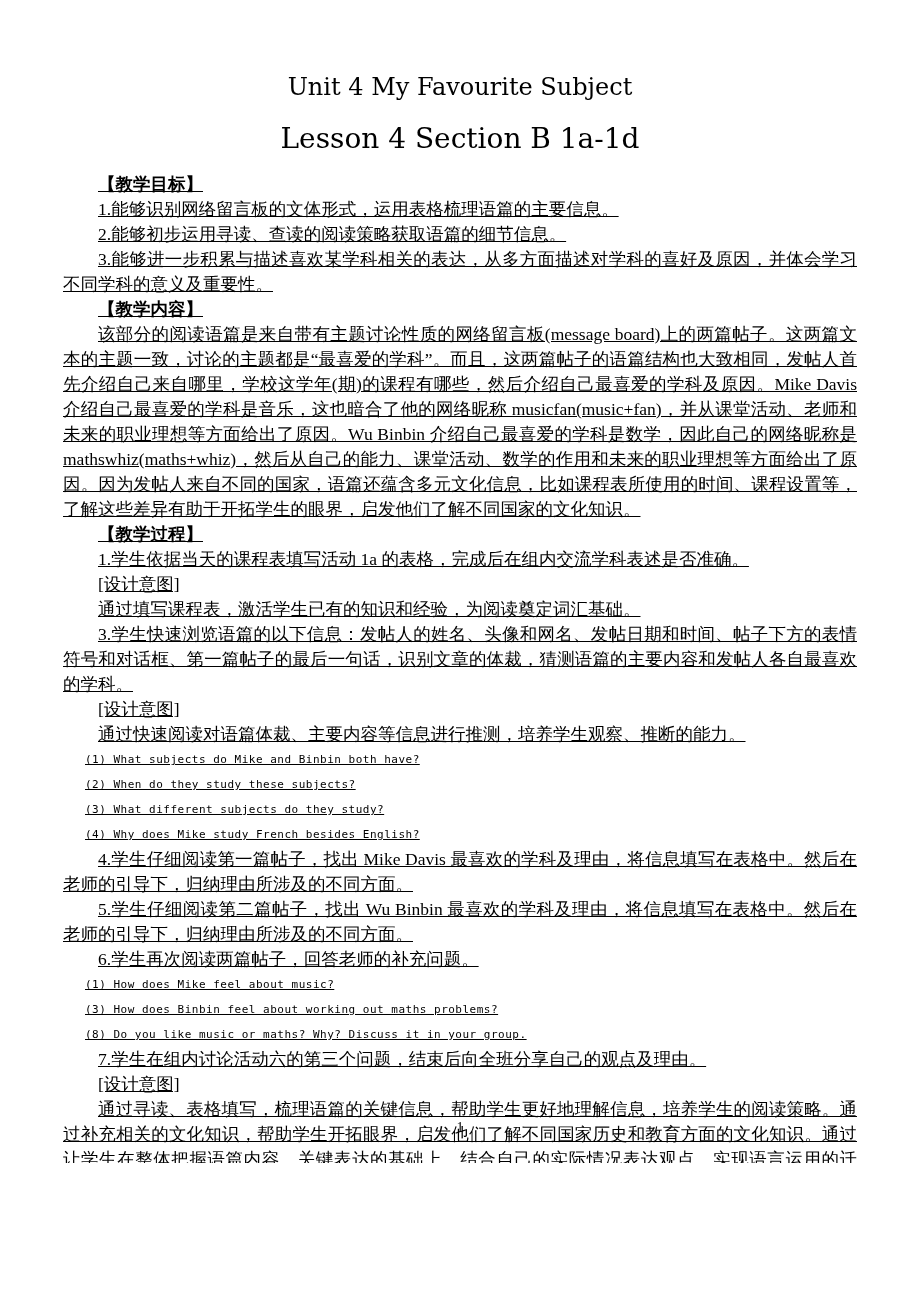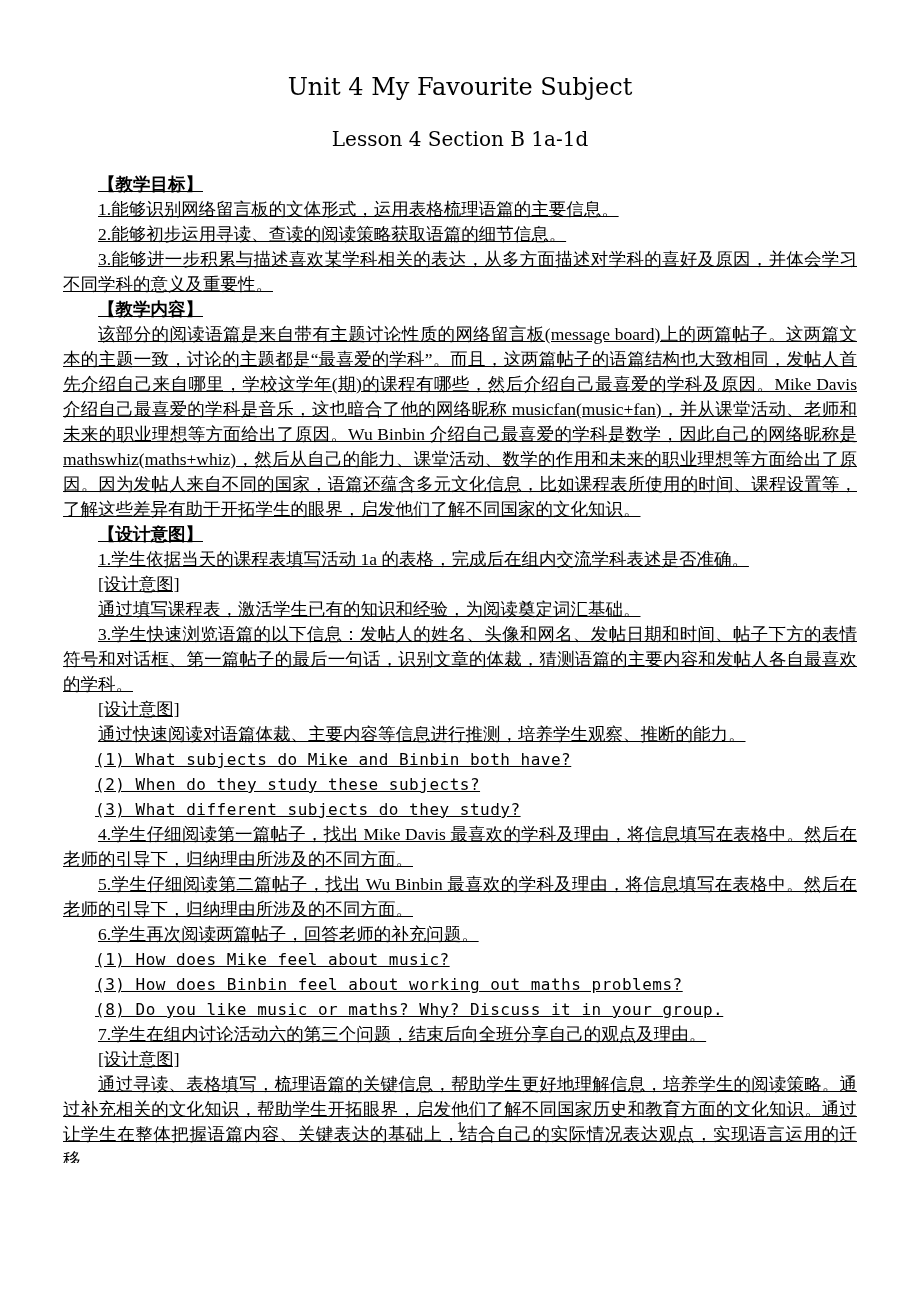--- a/index.html
+++ b/index.html
@@ -24,40 +24,40 @@
     margin: 0 0 24px 0;
     text-align: center;
     font-size: 24px;
     font-weight: normal;
     line-height: 30px;
     font-family: "DejaVu Serif", "Liberation Serif", serif;
   }
   .doc-subtitle {
     margin: 0 0 20px 0;
     text-align: center;
-    font-size: 20px;
+    font-size: 28px;
     font-weight: normal;
     line-height: 26px;
     font-family: "DejaVu Serif", "Liberation Serif", serif;
   }
   .doc-body p.blk {
     margin: 0;
     text-indent: 2em;
     text-align: justify;
     text-decoration: underline;
   }
   .doc-body p.heading {
     font-weight: bold;
   }
   .doc-body p.label {
     font-weight: normal;
   }
   .doc-body p.question {
     font-family: "DejaVu Sans Mono", "Liberation Mono", monospace;
-    font-size: 16px;
+    font-size: 11px;
     text-align: left;
     letter-spacing: 0.5px;
   }
   .page-number {
     position: absolute;
     left: 0;
     bottom: 26px;
     width: 100%;
     text-align: center;
     font-size: 14px;
@@ -70,30 +70,31 @@
 <div class="page">
   <h1 class="doc-title">Unit 4 My Favourite Subject</h1>
   <h2 class="doc-subtitle">Lesson 4 Section B 1a-1d</h2>
   <div class="doc-body">
       <p class="blk heading">【教学目标】</p>
       <p class="blk para">1.能够识别网络留言板的文体形式，运用表格梳理语篇的主要信息。</p>
       <p class="blk para">2.能够初步运用寻读、查读的阅读策略获取语篇的细节信息。</p>
       <p class="blk para">3.能够进一步积累与描述喜欢某学科相关的表达，从多方面描述对学科的喜好及原因，并体会学习不同学科的意义及重要性。</p>
       <p class="blk heading">【教学内容】</p>
       <p class="blk para">该部分的阅读语篇是来自带有主题讨论性质的网络留言板(message board)上的两篇帖子。这两篇文本的主题一致，讨论的主题都是“最喜爱的学科”。而且，这两篇帖子的语篇结构也大致相同，发帖人首先介绍自己来自哪里，学校这学年(期)的课程有哪些，然后介绍自己最喜爱的学科及原因。Mike Davis 介绍自己最喜爱的学科是音乐，这也暗合了他的网络昵称 musicfan(music+fan)，并从课堂活动、老师和未来的职业理想等方面给出了原因。Wu Binbin 介绍自己最喜爱的学科是数学，因此自己的网络昵称是 mathswhiz(maths+whiz)，然后从自己的能力、课堂活动、数学的作用和未来的职业理想等方面给出了原因。因为发帖人来自不同的国家，语篇还蕴含多元文化信息，比如课程表所使用的时间、课程设置等，了解这些差异有助于开拓学生的眼界，启发他们了解不同国家的文化知识。</p>
-      <p class="blk heading">【设计意图】</p>
+      <p class="blk heading">【教学过程】</p>
       <p class="blk para">1.学生依据当天的课程表填写活动 1a 的表格，完成后在组内交流学科表述是否准确。</p>
       <p class="blk label">[设计意图]</p>
       <p class="blk para">通过填写课程表，激活学生已有的知识和经验，为阅读奠定词汇基础。</p>
       <p class="blk para">3.学生快速浏览语篇的以下信息：发帖人的姓名、头像和网名、发帖日期和时间、帖子下方的表情符号和对话框、第一篇帖子的最后一句话，识别文章的体裁，猜测语篇的主要内容和发帖人各自最喜欢的学科。</p>
       <p class="blk label">[设计意图]</p>
       <p class="blk para">通过快速阅读对语篇体裁、主要内容等信息进行推测，培养学生观察、推断的能力。</p>
       <p class="blk question">(1) What subjects do Mike and Binbin both have?</p>
       <p class="blk question">(2) When do they study these subjects?</p>
       <p class="blk question">(3) What different subjects do they study?</p>
+      <p class="blk question">(4) Why does Mike study French besides English?</p>
       <p class="blk para">4.学生仔细阅读第一篇帖子，找出 Mike Davis 最喜欢的学科及理由，将信息填写在表格中。然后在老师的引导下，归纳理由所涉及的不同方面。</p>
       <p class="blk para">5.学生仔细阅读第二篇帖子，找出 Wu Binbin 最喜欢的学科及理由，将信息填写在表格中。然后在老师的引导下，归纳理由所涉及的不同方面。</p>
       <p class="blk para">6.学生再次阅读两篇帖子，回答老师的补充问题。</p>
       <p class="blk question">(1) How does Mike feel about music?</p>
       <p class="blk question">(3) How does Binbin feel about working out maths problems?</p>
       <p class="blk question">(8) Do you like music or maths? Why? Discuss it in your group.</p>
       <p class="blk para">7.学生在组内讨论活动六的第三个问题，结束后向全班分享自己的观点及理由。</p>
       <p class="blk label">[设计意图]</p>
       <p class="blk para">通过寻读、表格填写，梳理语篇的关键信息，帮助学生更好地理解信息，培养学生的阅读策略。通过补充相关的文化知识，帮助学生开拓眼界，启发他们了解不同国家历史和教育方面的文化知识。通过让学生在整体把握语篇内容、关键表达的基础上，结合自己的实际情况表达观点，实现语言运用的迁移。</p>
       <p class="blk para">8.学生听课文录音，边读边模仿发帖人的语气及语音语调。</p>

